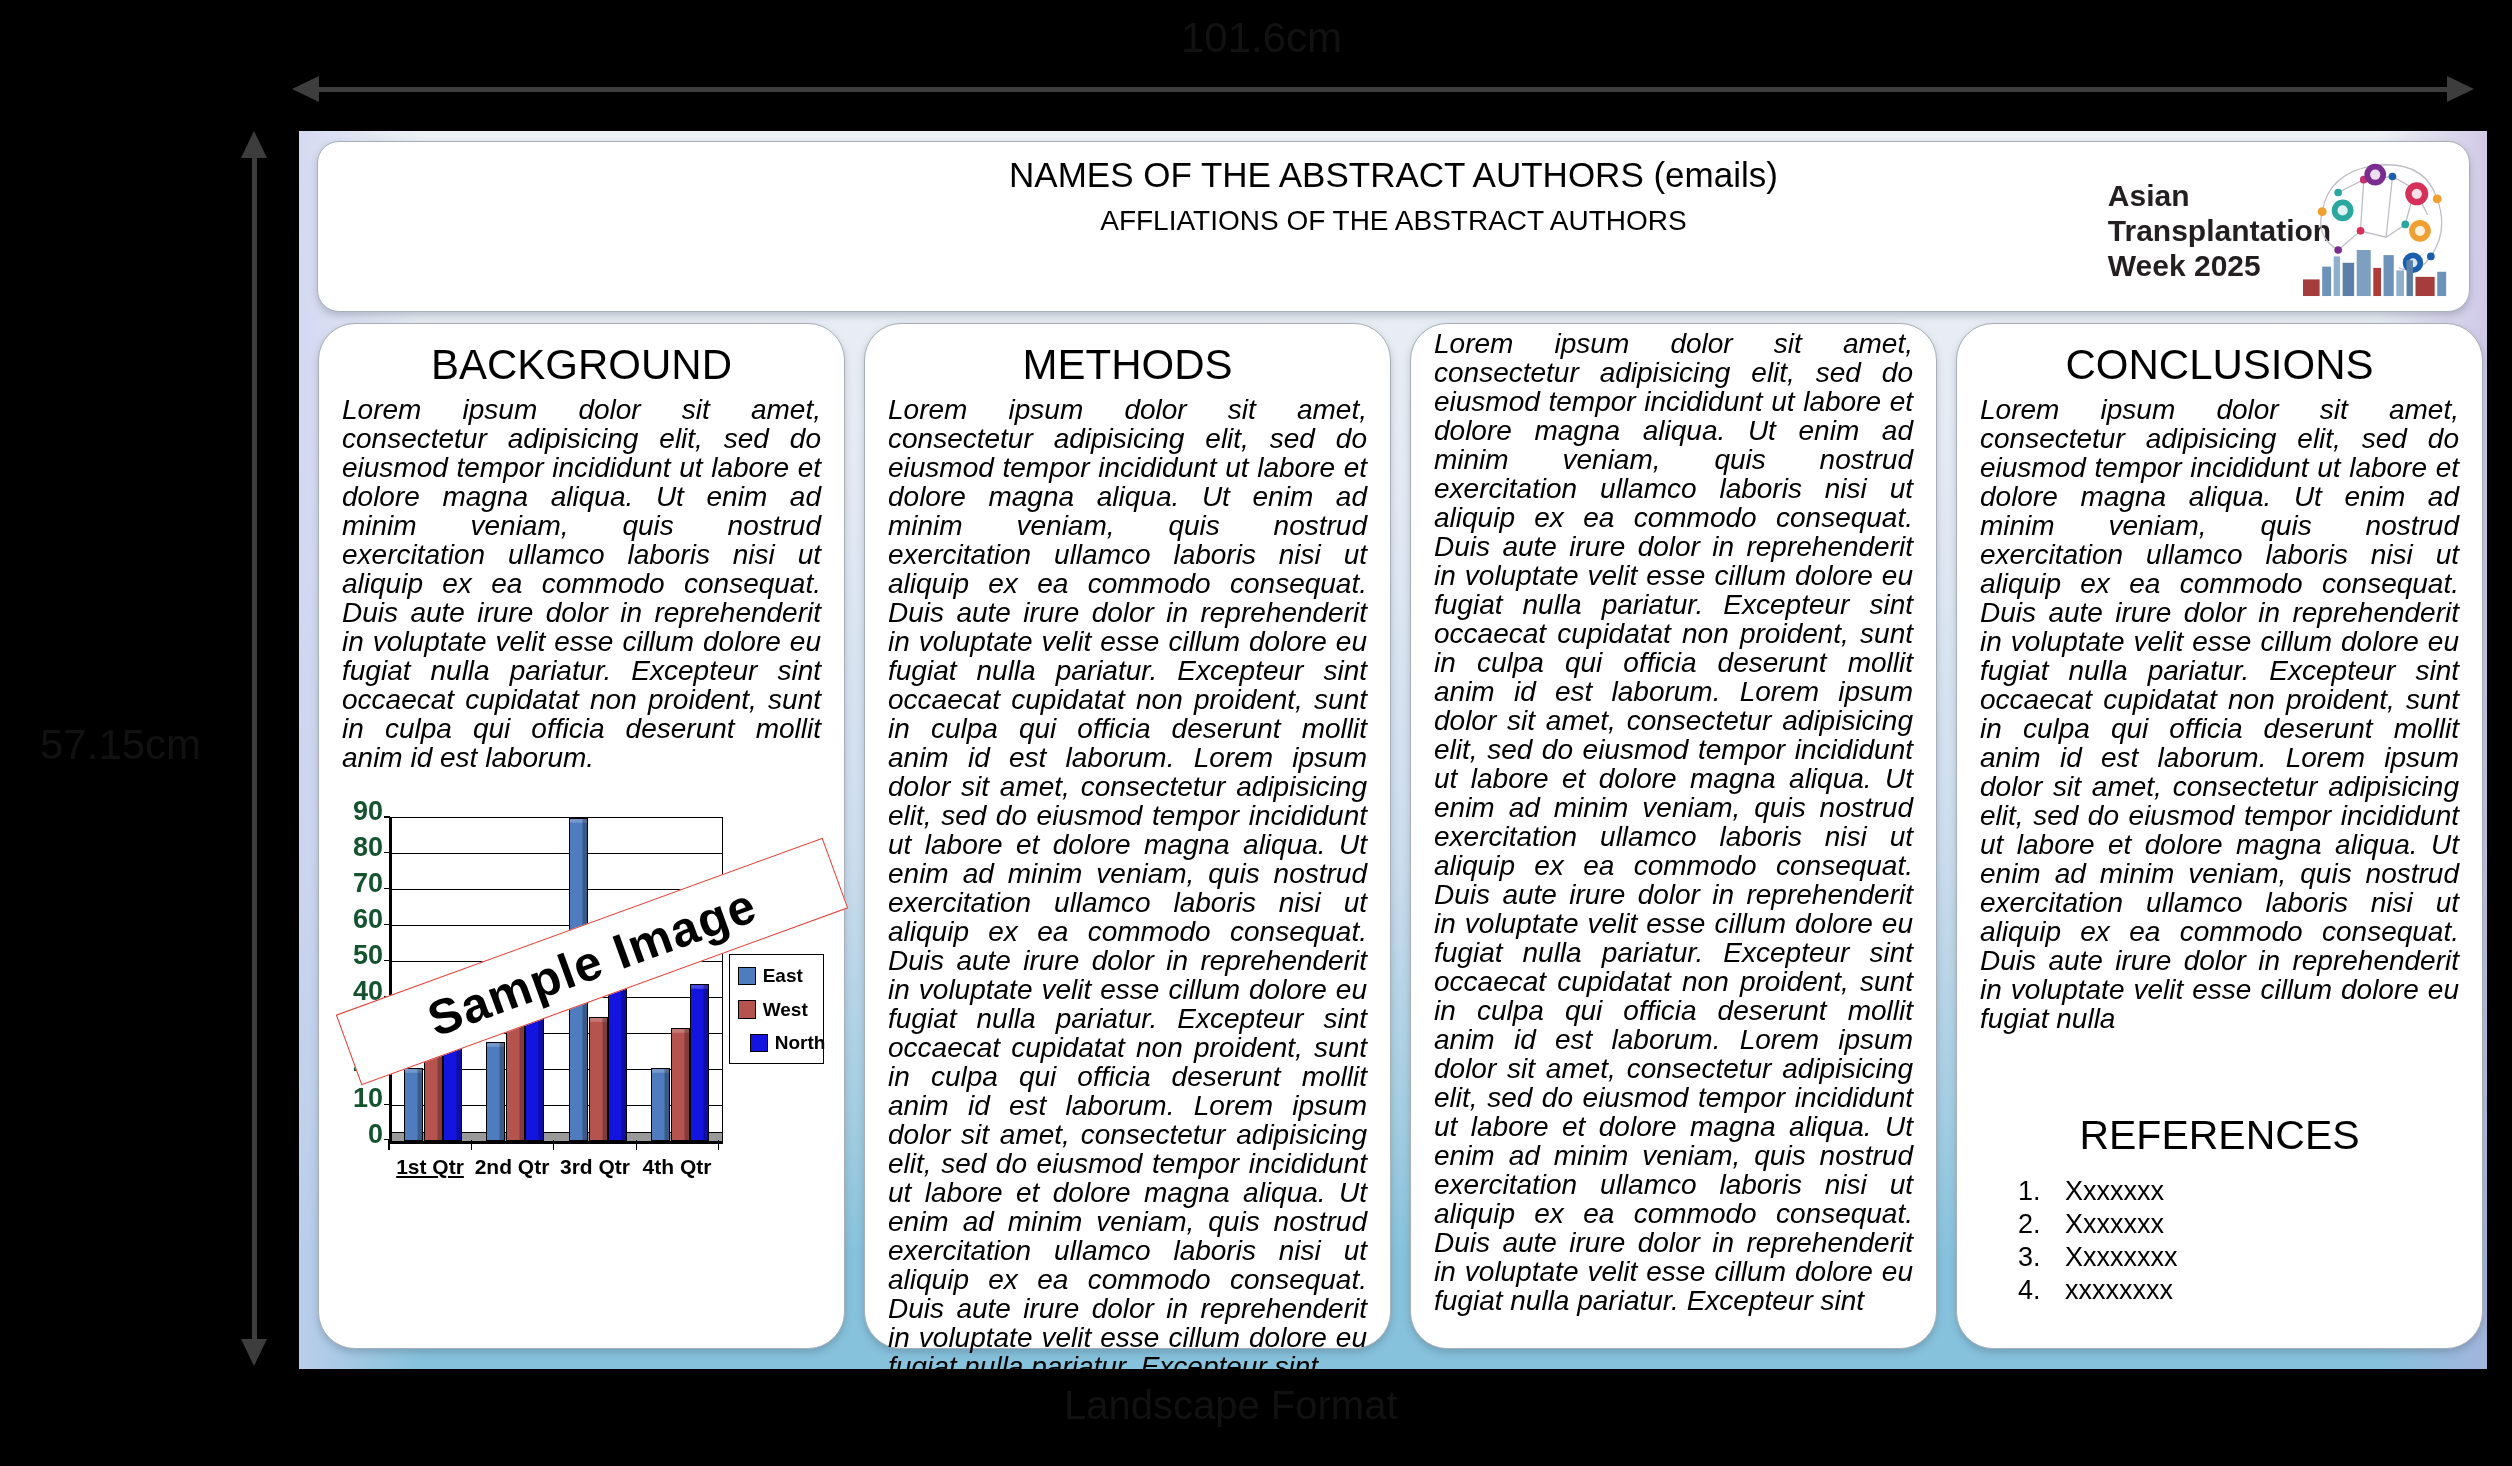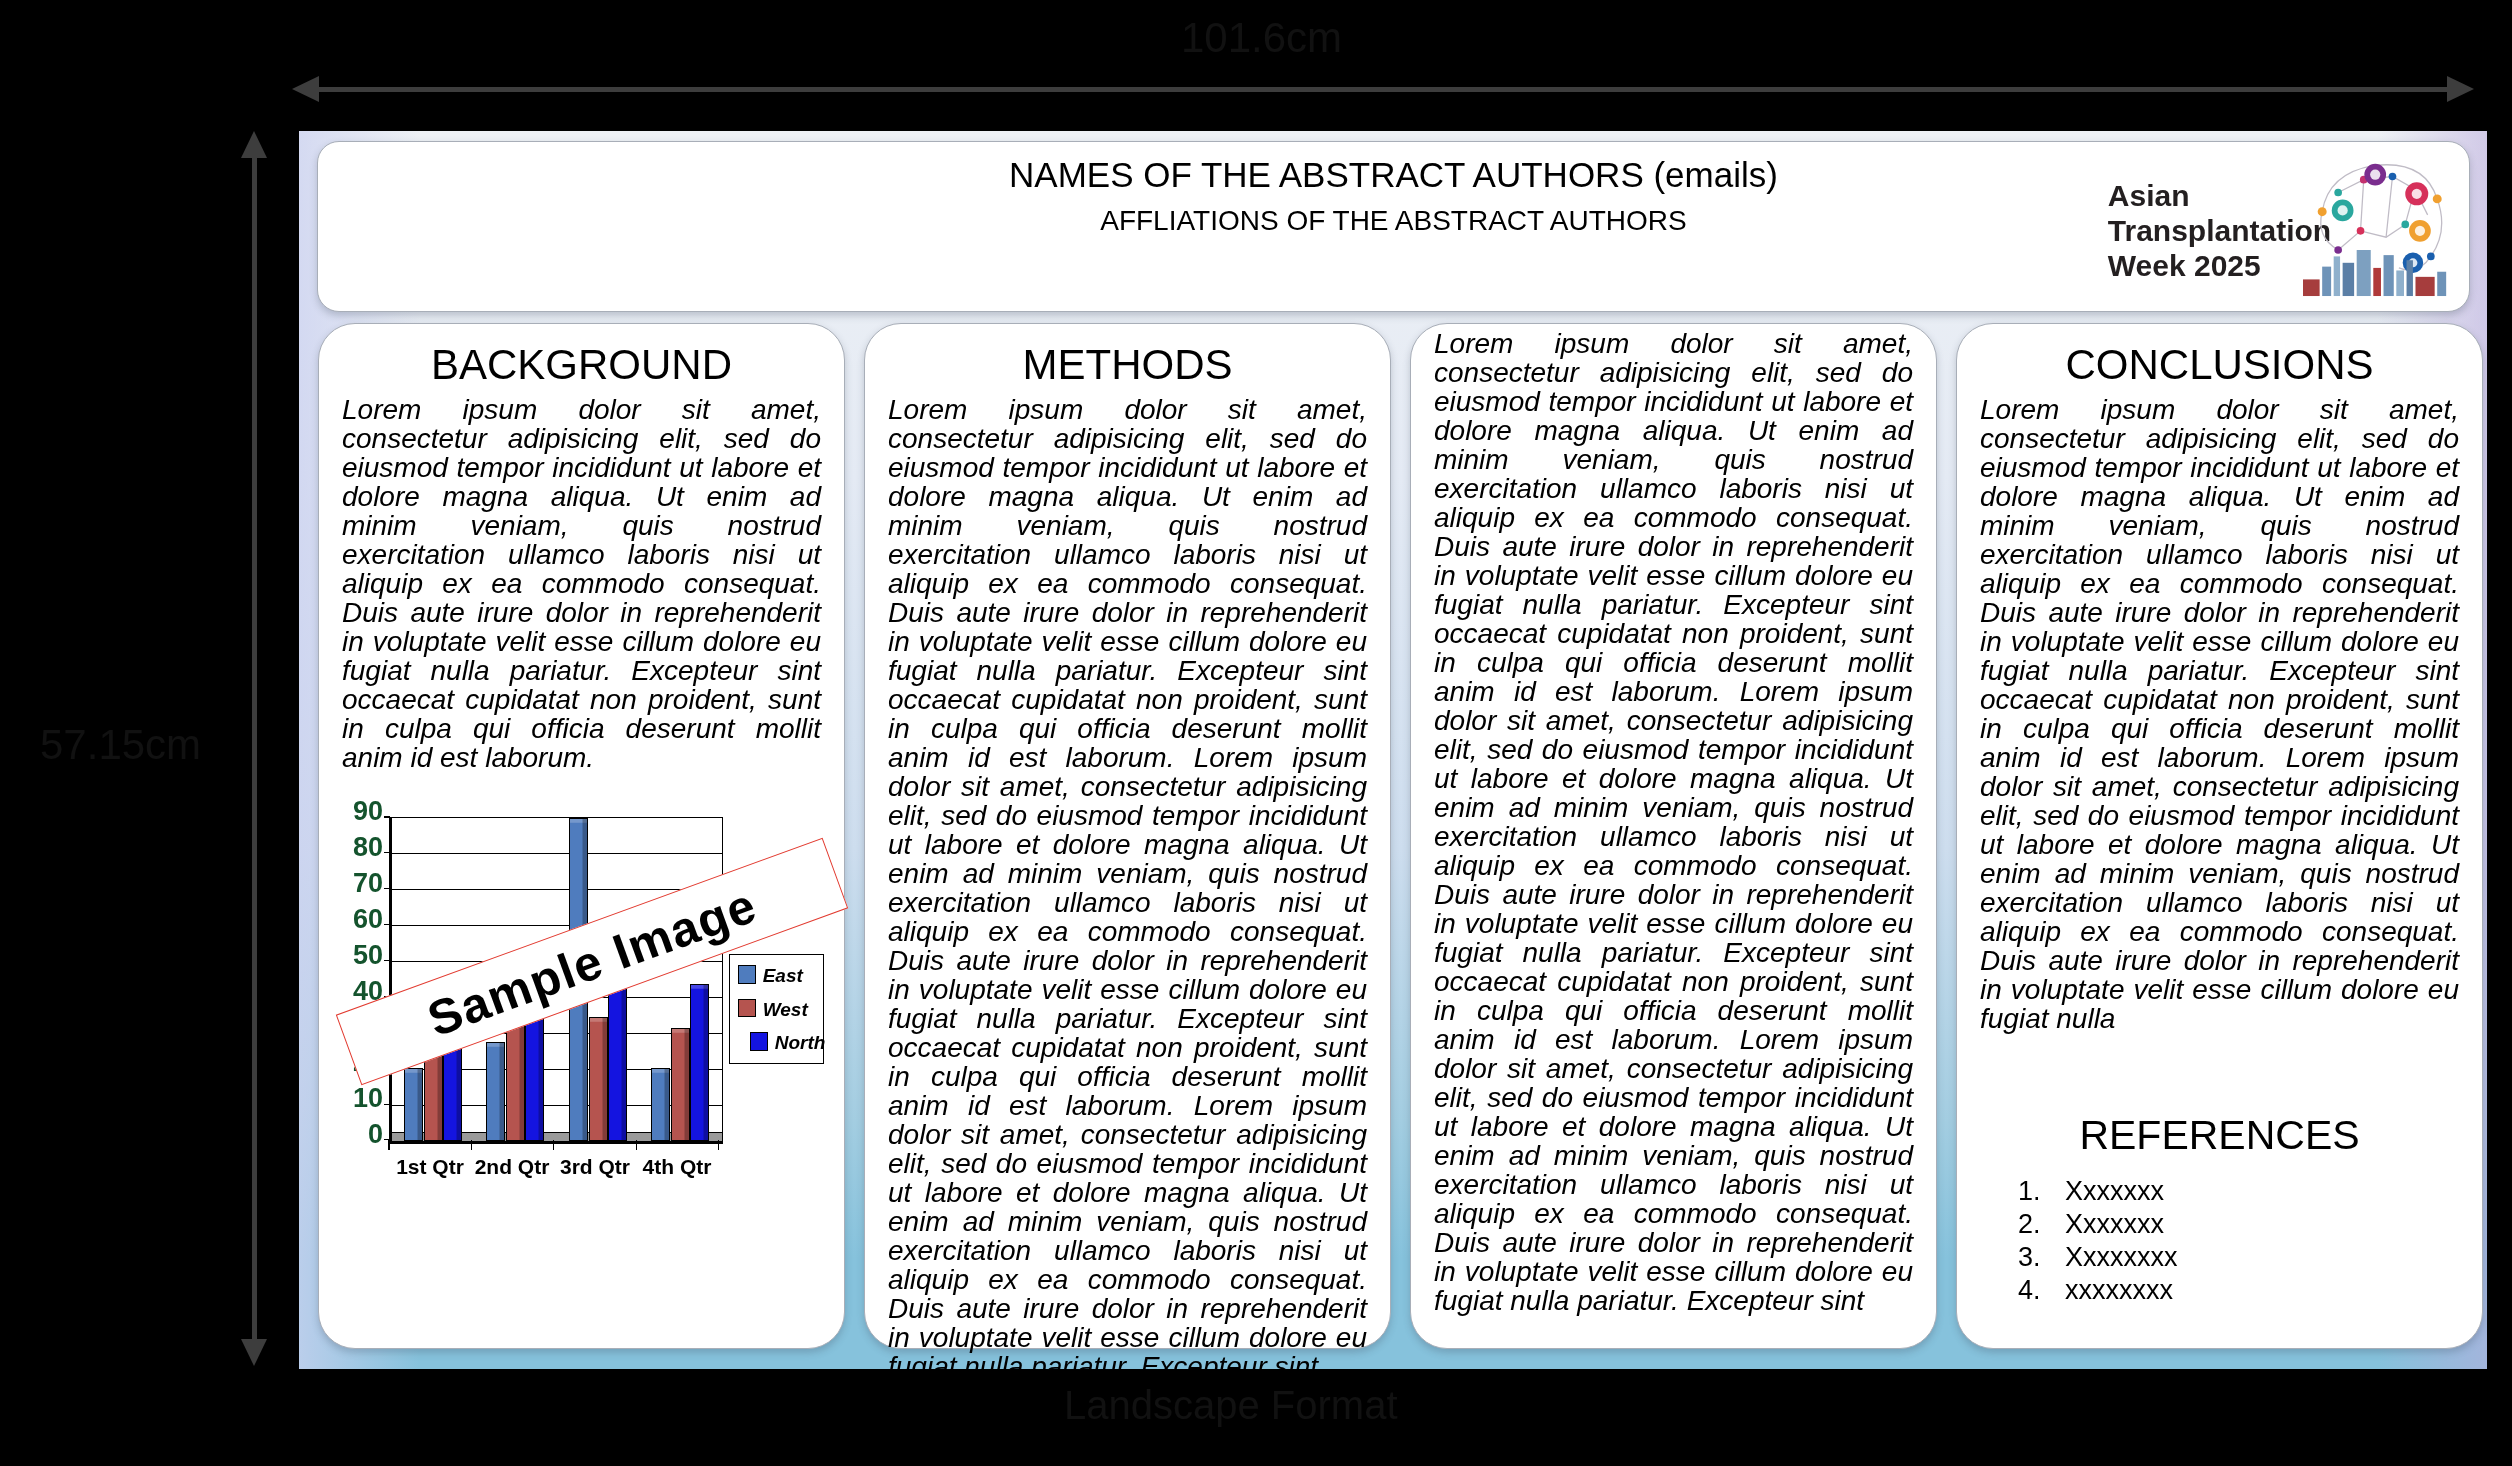--- a/index.html
+++ b/index.html
@@ -80,21 +80,21 @@
   .bar3d{position:absolute;bottom:0;border:1.3px solid #000;box-sizing:border-box;
          box-shadow:inset -4.5px 0 0 rgba(0,0,0,0.28), inset 0 3.8px 0 rgba(255,255,255,0.22);}
   #chart-xticks{position:absolute;left:41px;top:341px;width:330px;height:10.2px;}
   .xtick{position:absolute;top:0;width:1.3px;height:10.2px;background:#000;}
   #chart-xlabels{position:absolute;left:41px;top:356px;width:330px;}
   .xlabel{position:absolute;text-align:center;font-size:21px;font-weight:bold;color:#000;white-space:nowrap;}
   #chart-legend{
     position:absolute;right:0;top:155px;width:95px;background:#fff;border:1.9px solid #000;
     padding:10.2px 6.4px 6.4px 7.7px;box-sizing:border-box;
   }
-  .legend-item{display:flex;margin-bottom:11.5px;font-style:italic;}
+  .legend-item{display:flex;align-items:center;margin-bottom:11.5px;}
   .legend-item:last-child{margin-bottom:2.6px;margin-left:12px;}
   .legend-swatch{width:16.6px;height:16.6px;border:1.3px solid #000;margin-right:6.4px;flex:0 0 auto;}
   .legend-label{font-size:19px;font-weight:bold;color:#000;}
   #chart-watermark{
     position:absolute;left:-15.4px;top:125px;width:516px;height:73px;
     background:#fff;border:1.9px solid #e23b30;transform:rotate(-20deg);
     display:flex;align-items:center;justify-content:center;
     font-size:49px;color:#000;font-weight:600;letter-spacing:1.3px;z-index:5;
   }
 
@@ -229,21 +229,21 @@
           </div>
         </div>
       <div id="chart-xticks">
           <div class="xtick" style="left: -0.6px;"></div>
           <div class="xtick" style="left: 82px;"></div>
           <div class="xtick" style="left: 164px;"></div>
           <div class="xtick" style="left: 247px;"></div>
           <div class="xtick" style="left: 329px;"></div>
         </div>
       <div id="chart-xlabels">
-          <div class="xlabel" style="left: 0px; width: 82px;">1st Qtr</div>
+          <div class="xlabel" style="left: 0px; width: 82px; text-decoration: underline;">1st Qtr</div>
           <div class="xlabel" style="left: 82px; width: 82px;">2nd Qtr</div>
           <div class="xlabel" style="left: 165px; width: 82px;">3rd Qtr</div>
           <div class="xlabel" style="left: 247px; width: 82px;">4th Qtr</div>
         </div>
       <div id="chart-legend">
           <div class="legend-item">
             <span class="legend-swatch" style="background: rgb(79, 124, 190);"></span>
             <span class="legend-label">East</span>
           </div>
           <div class="legend-item">

